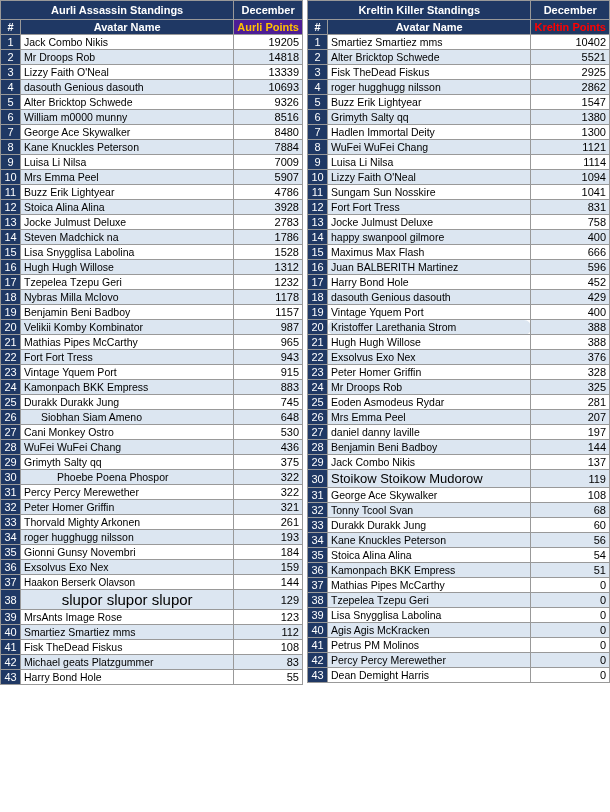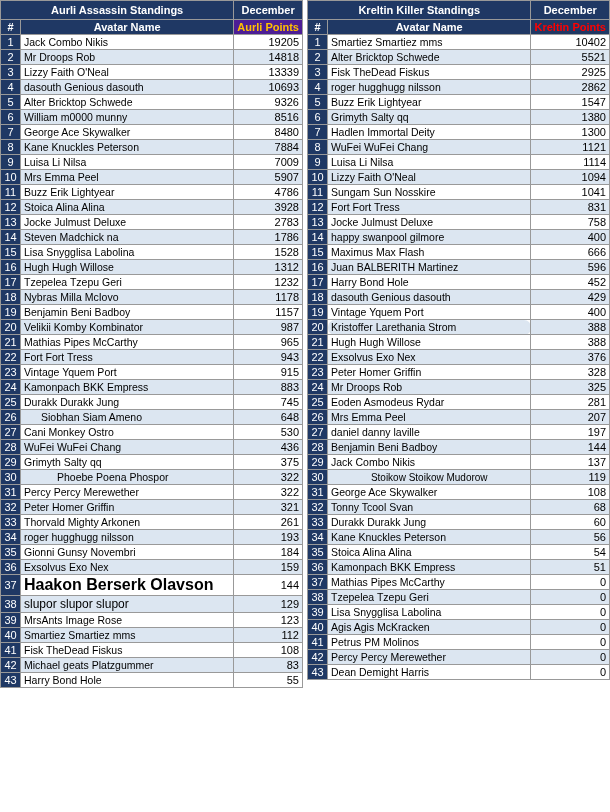--- a/index.html
+++ b/index.html
@@ -267,26 +267,26 @@
             <td colspan="2" style="font-size: 10.5px;">Gionni Gunsy Novembri</td>
             <td class="points-col">184</td>
           </tr>
           <tr class="even-row">
             <td class="rank-col">36</td>
             <td colspan="2" style="font-size: 10.5px;">Exsolvus Exo Nex</td>
             <td class="points-col">159</td>
           </tr>
           <tr class="odd-row">
             <td class="rank-col">37</td>
-            <td colspan="2" style="font-size: 16px; font-weight: bold;">Haakon Berserk Olavson</td>
+            <td colspan="2" style="font-size: 10px;">Haakon Berserk Olavson</td>
             <td class="points-col">144</td>
           </tr>
           <tr class="even-row">
             <td class="rank-col">38</td>
-            <td colspan="2" style="font-size: 12px;">slupor slupor slupor</td>
+            <td colspan="2" style="font-size: 15px; text-align: center;">slupor slupor slupor</td>
             <td class="points-col">129</td>
           </tr>
           <tr class="odd-row">
             <td class="rank-col">39</td>
             <td colspan="2" style="font-size: 10.5px;">MrsAnts Image Rose</td>
             <td class="points-col">123</td>
           </tr>
           <tr class="even-row">
             <td class="rank-col">40</td>
             <td colspan="2" style="font-size: 10.5px;">Smartiez Smartiez mms</td>
@@ -467,21 +467,21 @@
             <td colspan="2" style="font-size: 10.5px;">Benjamin Beni Badboy</td>
             <td class="points-col">144</td>
           </tr>
           <tr class="odd-row">
             <td class="rank-col">29</td>
             <td colspan="2" style="font-size: 10.5px;">Jack Combo Nikis</td>
             <td class="points-col">137</td>
           </tr>
           <tr class="even-row">
             <td class="rank-col">30</td>
-            <td colspan="2" style="font-size: 10px; text-align: center;">Stoikow Stoikow Mudorow</td>
+            <td colspan="2" style="font-size: 13px;">Stoikow Stoikow Mudorow</td>
             <td class="points-col">119</td>
           </tr>
           <tr class="odd-row">
             <td class="rank-col">31</td>
             <td colspan="2" style="font-size: 10.5px;">George Ace Skywalker</td>
             <td class="points-col">108</td>
           </tr>
           <tr class="even-row">
             <td class="rank-col">32</td>
             <td colspan="2" style="font-size: 10.5px;">Tonny Tcool Svan</td>

